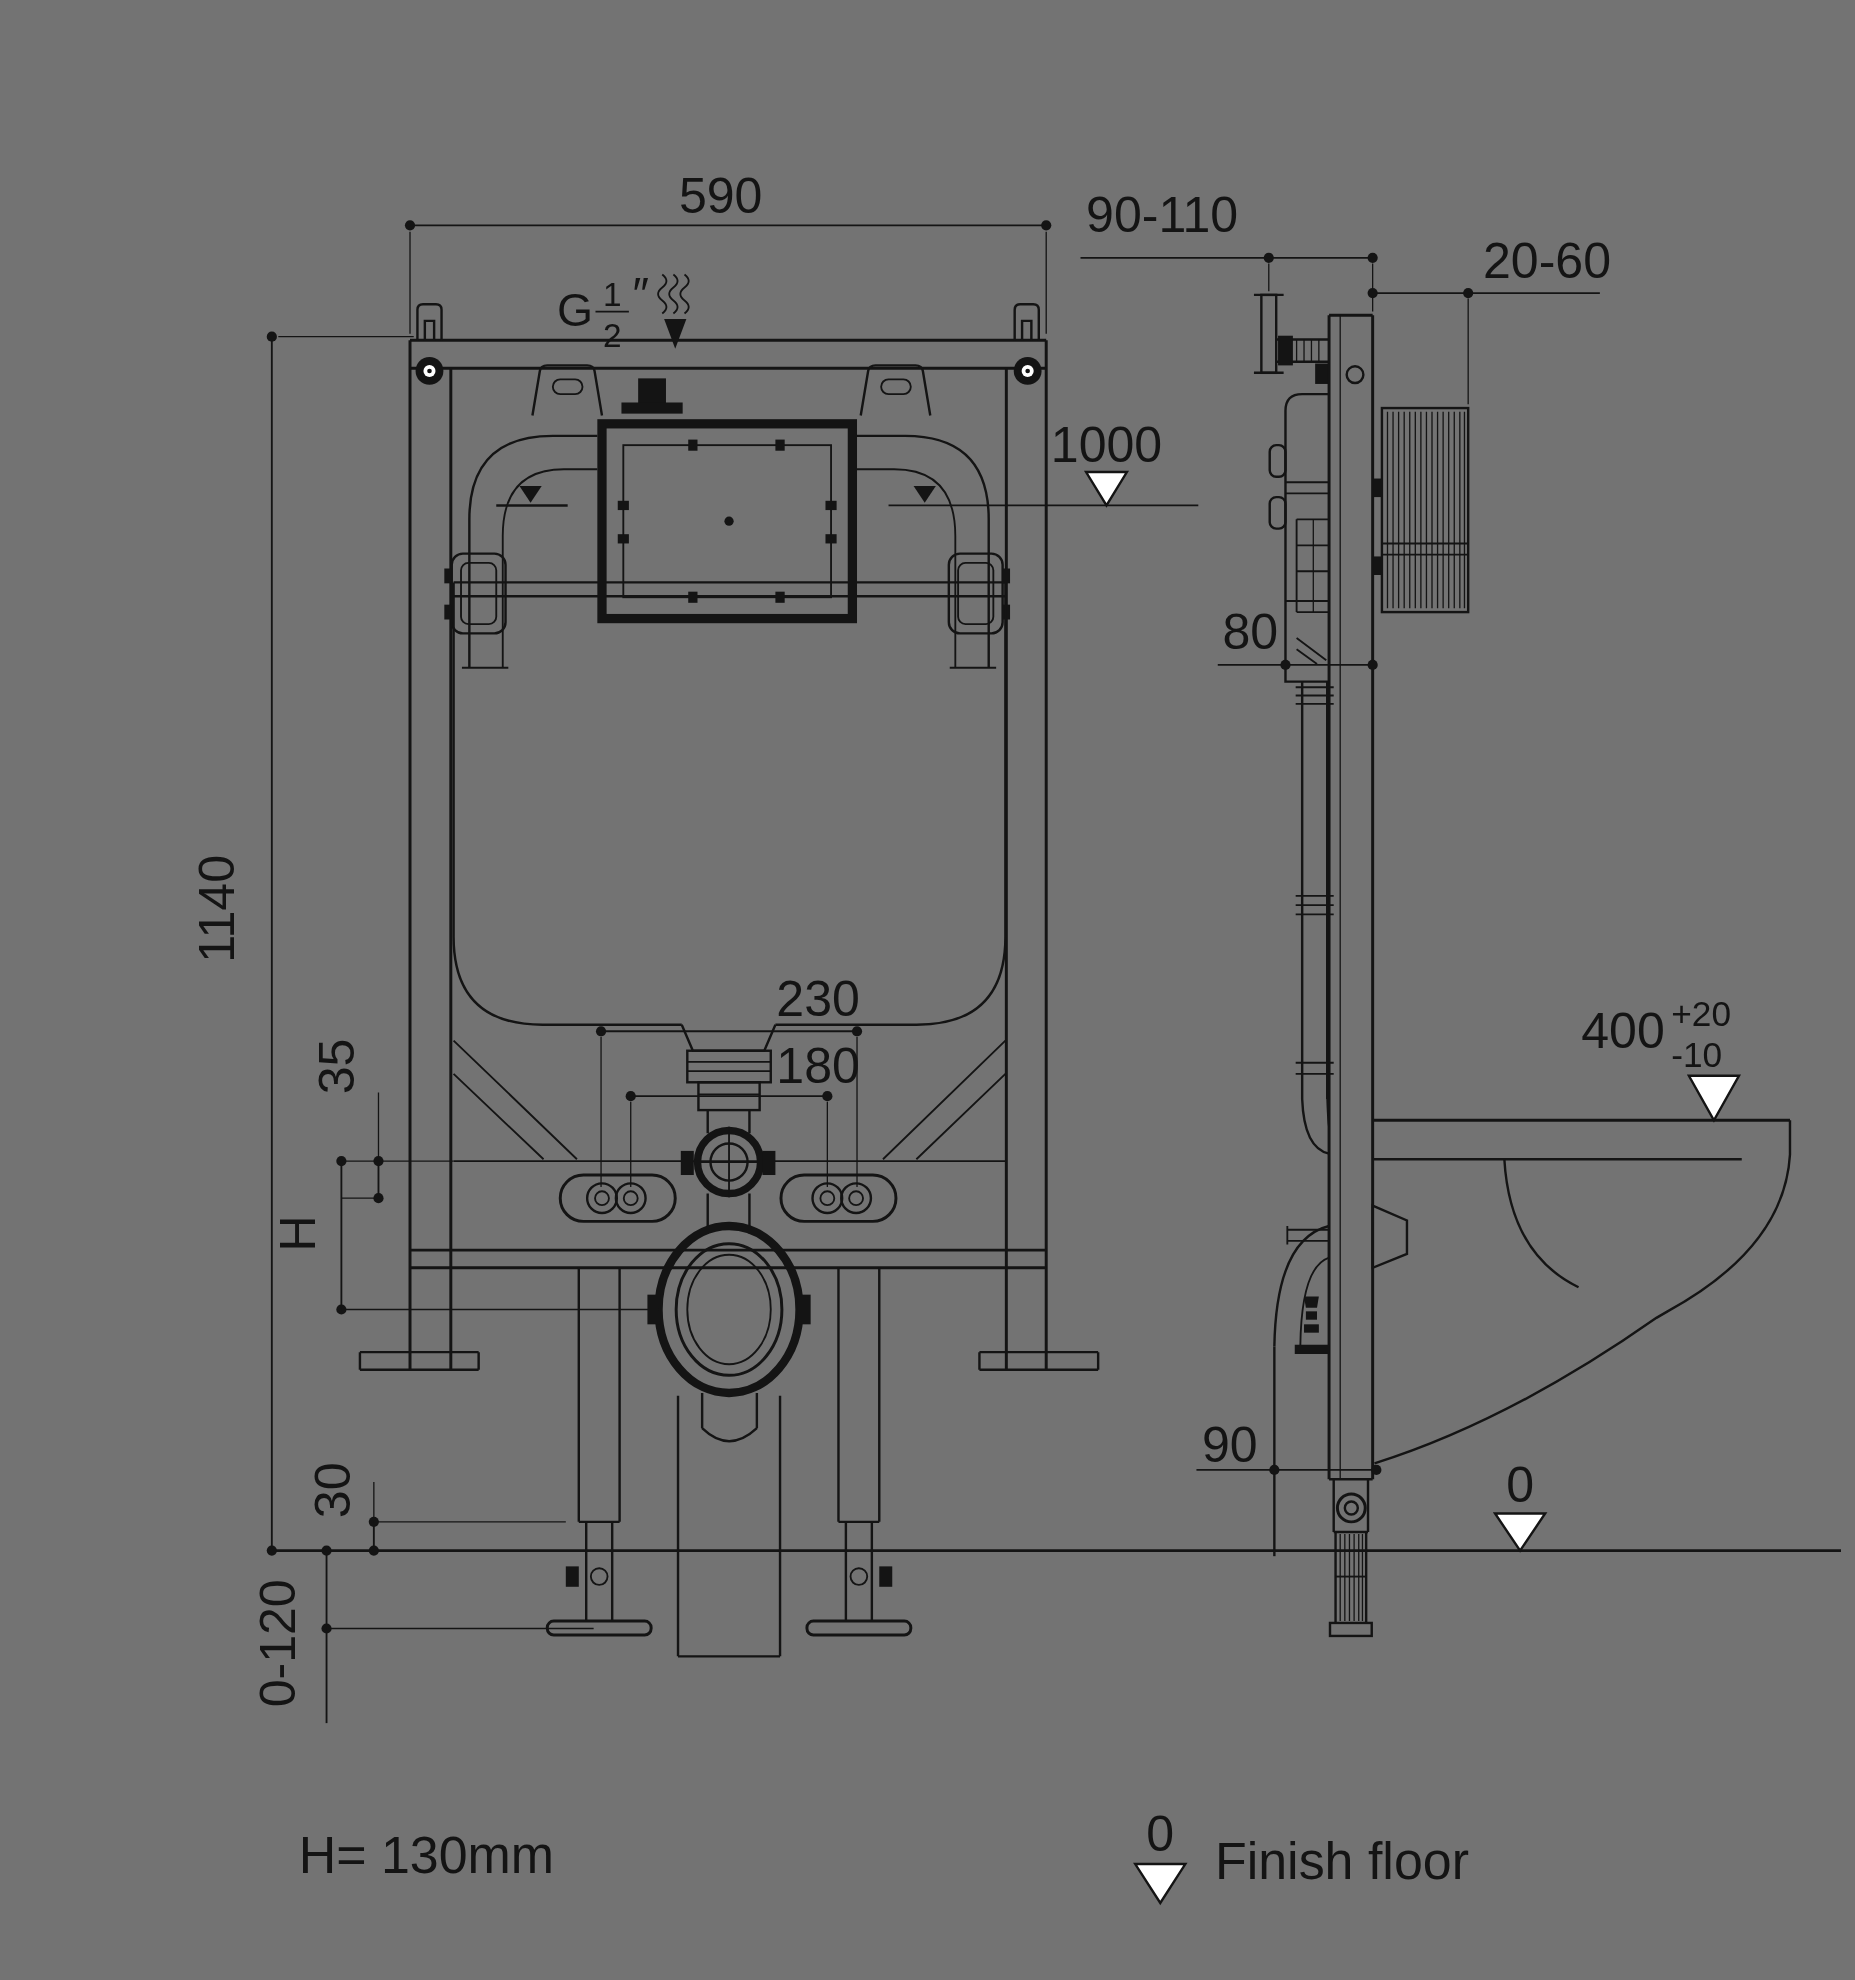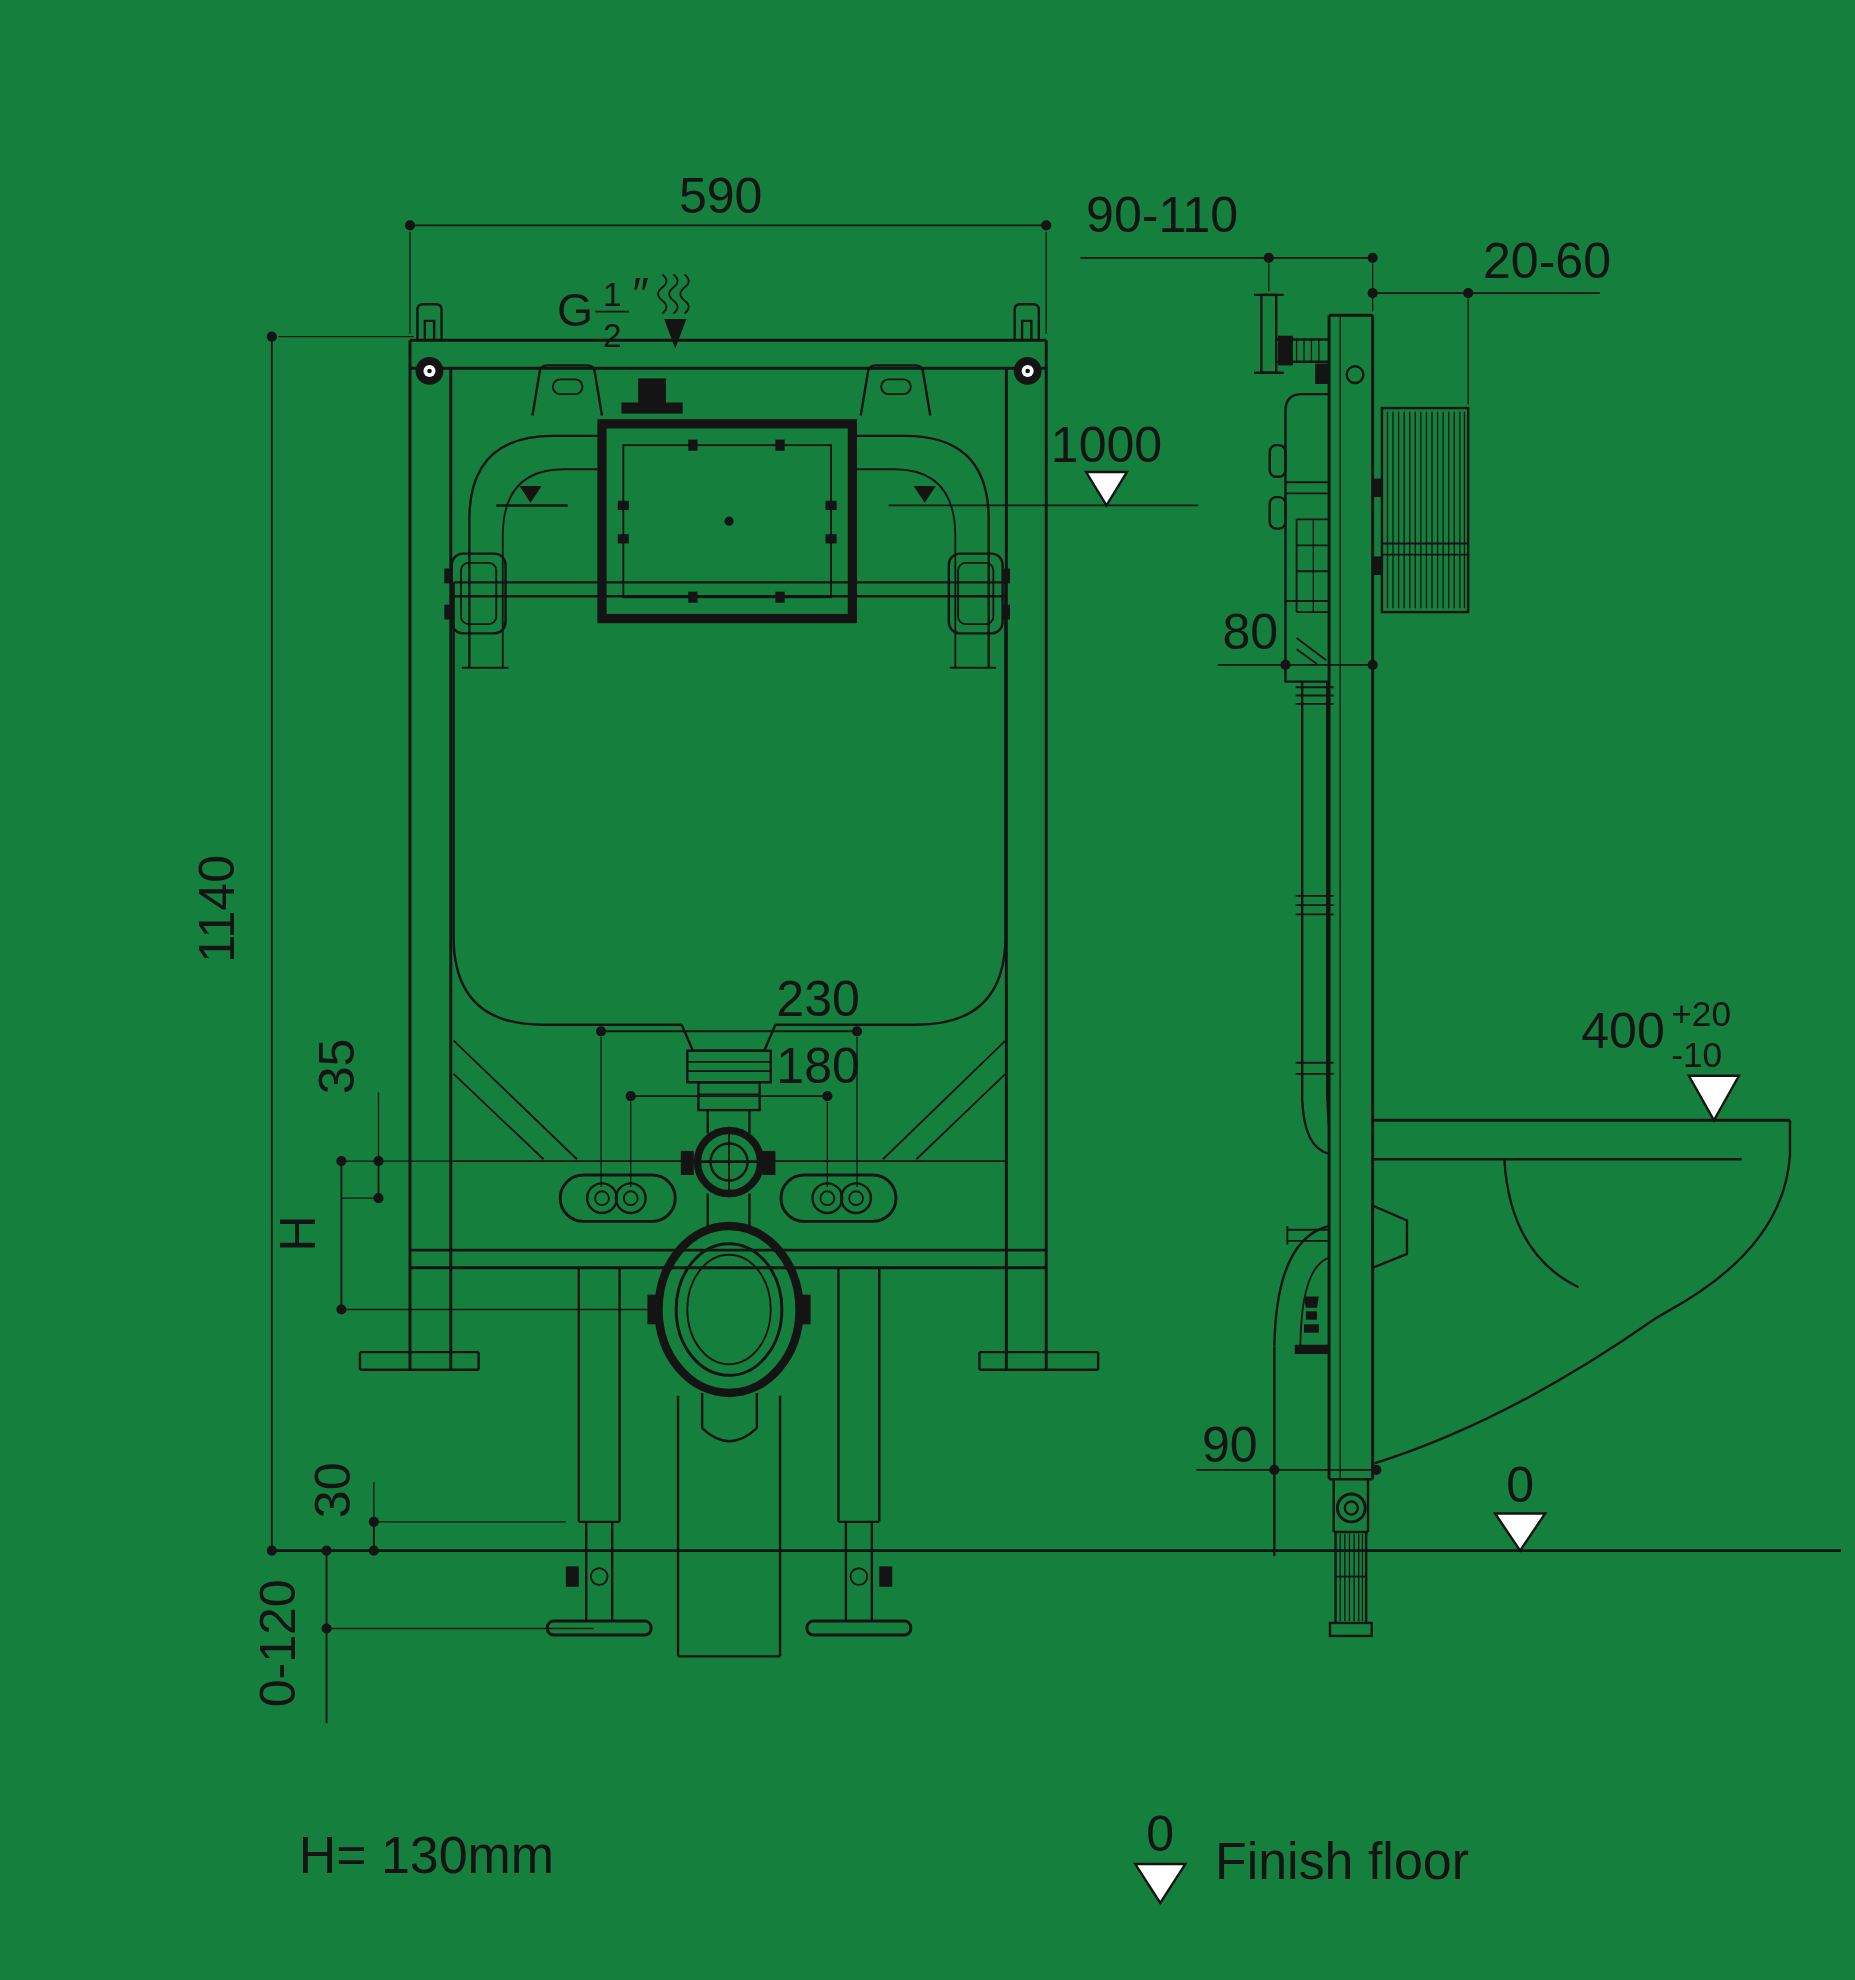--- a/index.html
+++ b/index.html
@@ -1,16 +1,16 @@
 <!DOCTYPE html>
 <html style="font-size:15px"><head>
 <meta charset="utf-8">
 <style>
   html,body{margin:0;padding:0;background:#ffffff;}
-  .page{width:1855px;height:1980px;background:#15803d;position:relative;}
+  .page{width:1855px;height:1980px;background:#737373;position:relative;}
   svg{display:block;}
   .ln1{stroke:#141414;stroke-width:1.4;fill:none;}
   .ln2{stroke:#141414;stroke-width:2;fill:none;}
   .ln25{stroke:#141414;stroke-width:2.6;fill:none;}
   .ln3{stroke:#141414;stroke-width:3.2;fill:none;}
   .thk{stroke:#141414;stroke-width:10;fill:none;}
   .blk{fill:#141414;stroke:none;}
   .dot{fill:#141414;stroke:none;}
   .opentri{fill:#ffffff;stroke:#141414;stroke-width:2.6;}
   .dim{font-family:"Liberation Sans","DejaVu Sans",sans-serif;font-size:54px;fill:#141414;}

